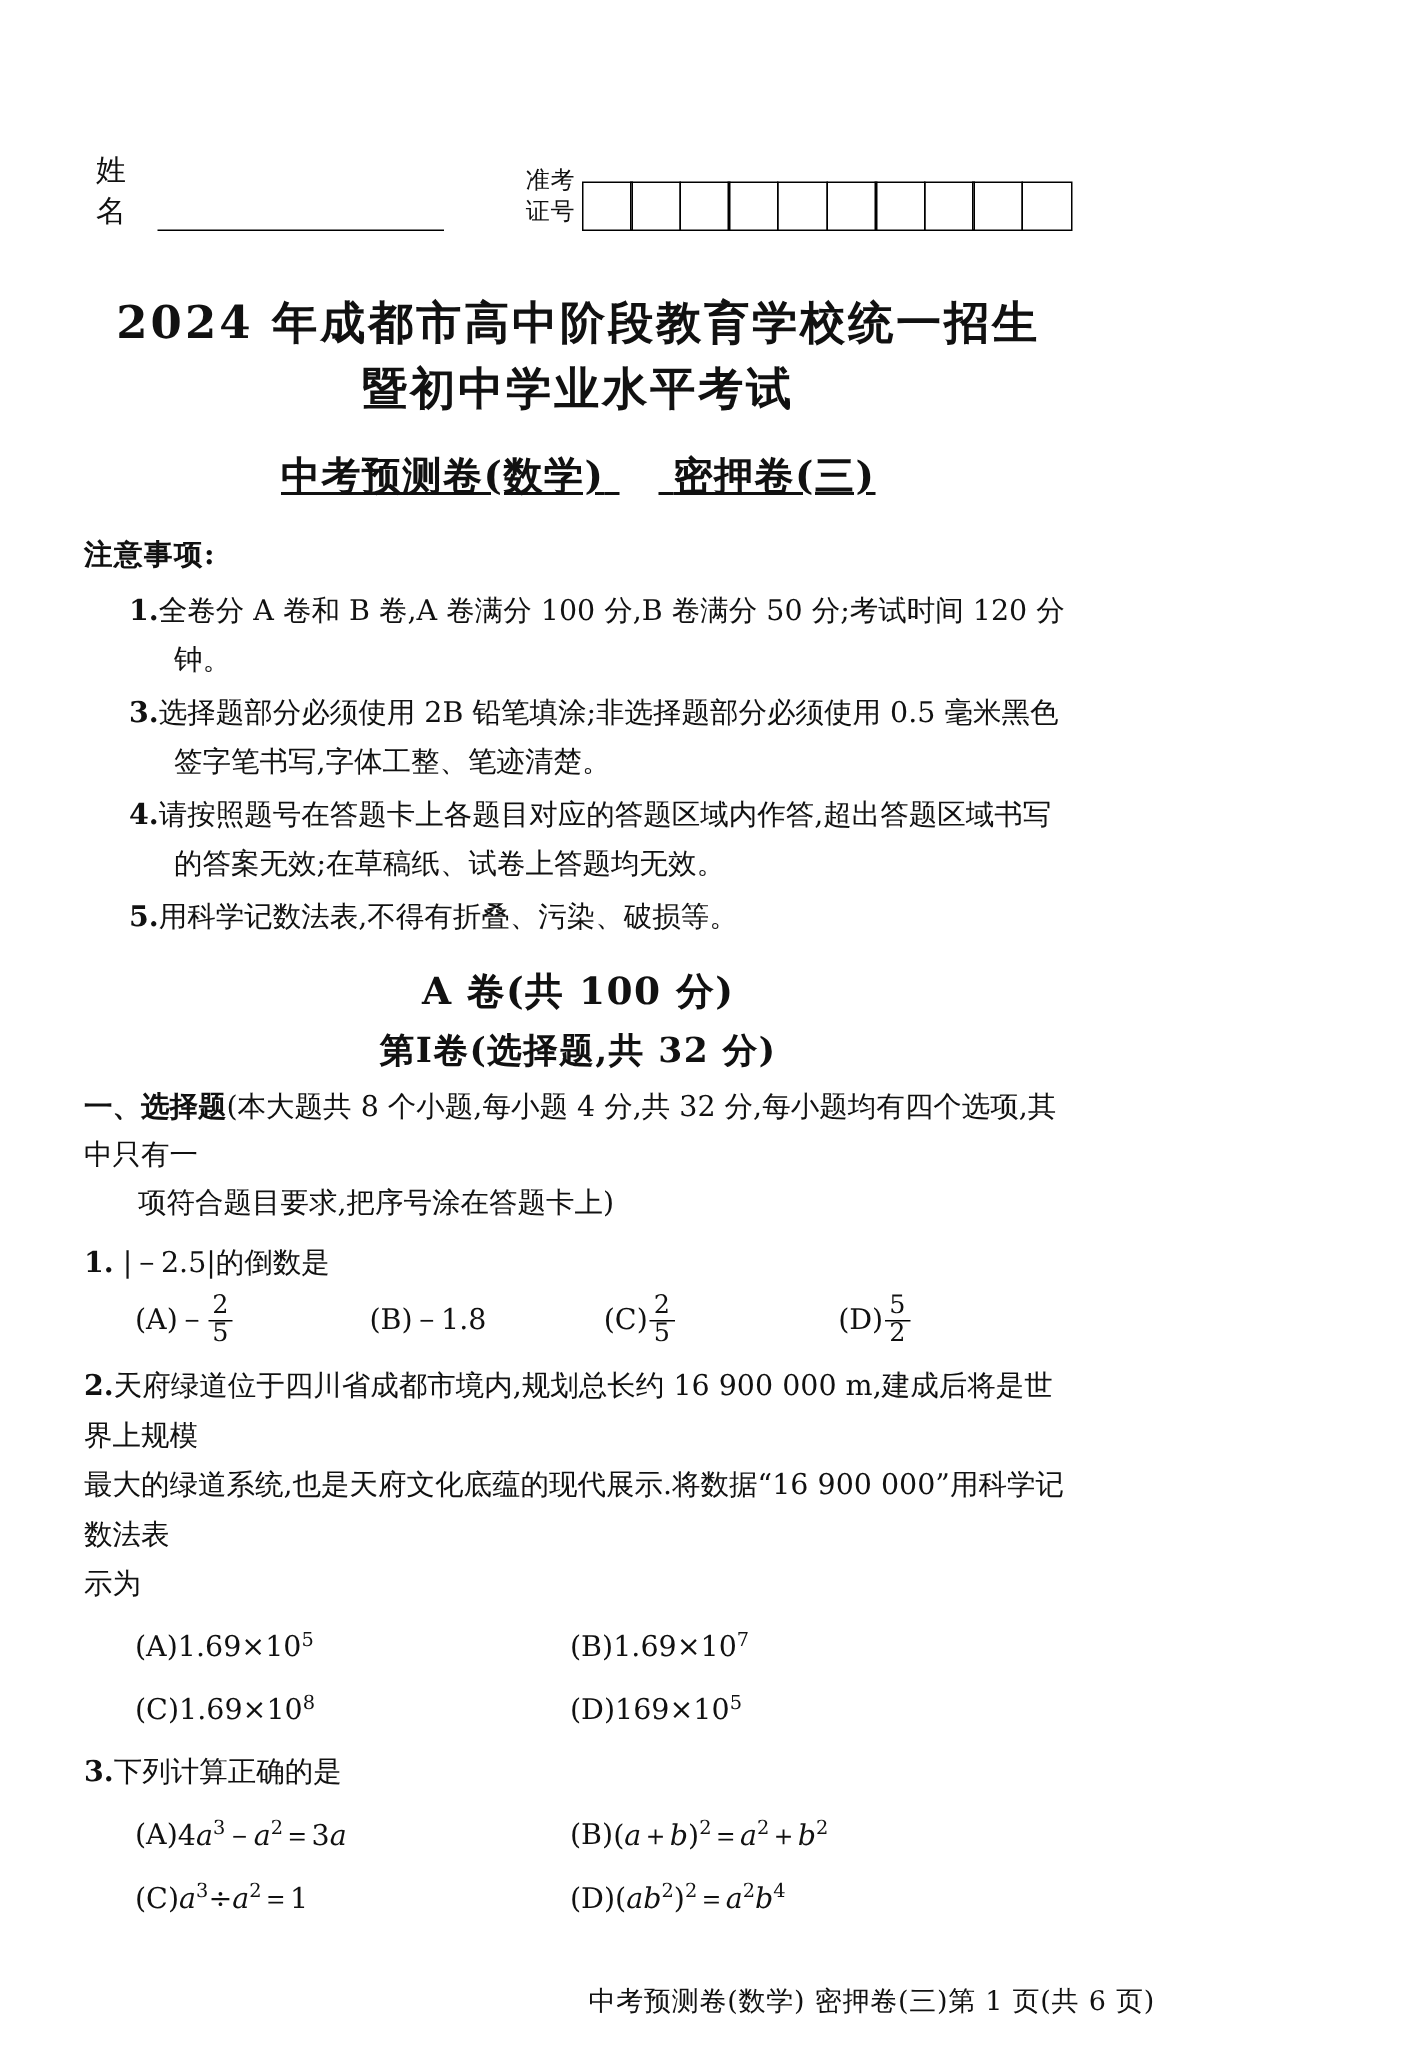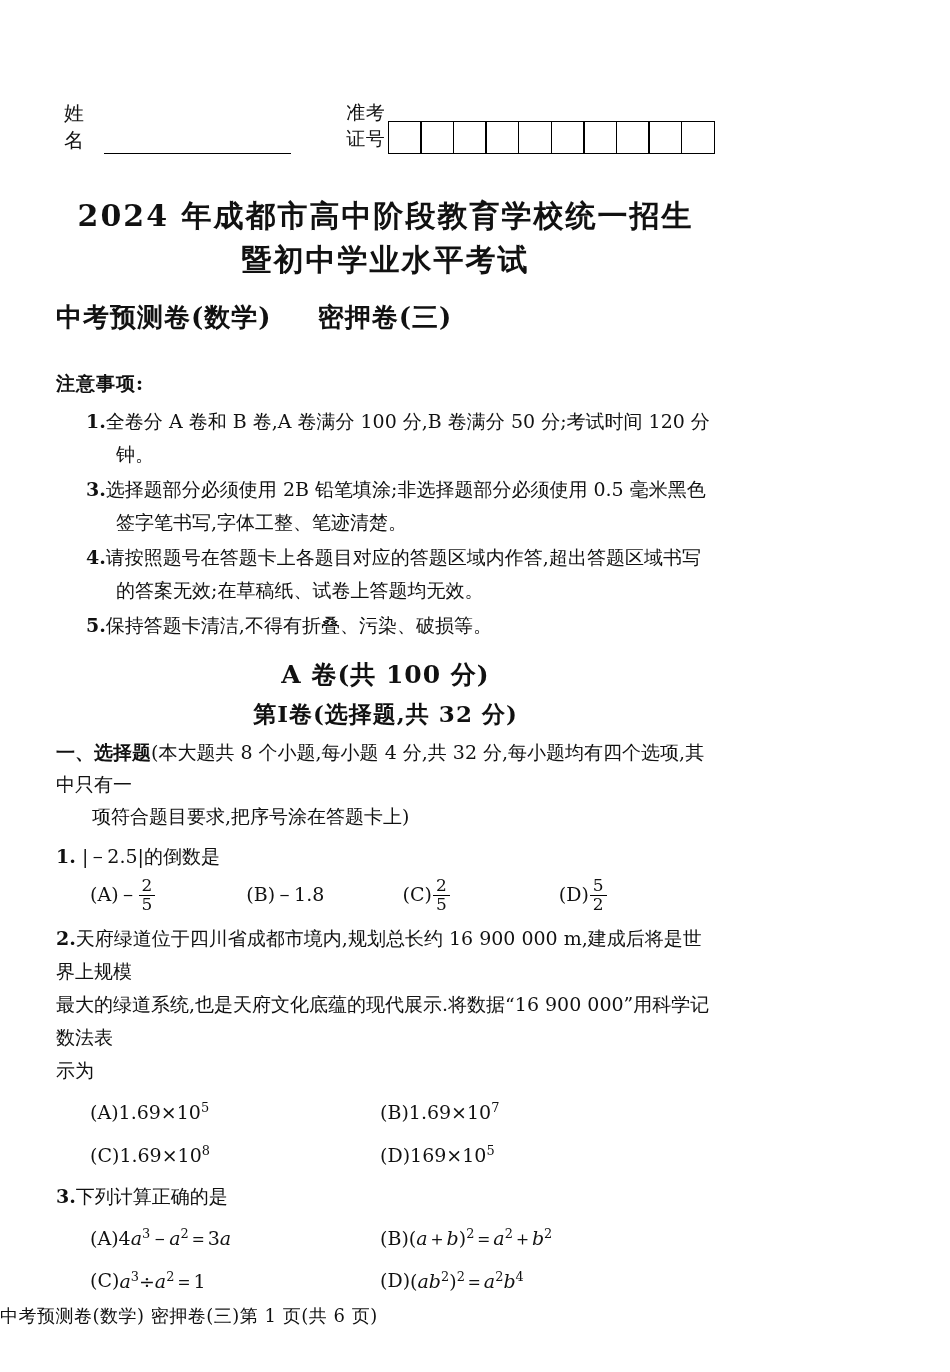--- a/index.html
+++ b/index.html
@@ -39,21 +39,21 @@
     border-bottom: 1.5px solid #000;
     height: 20px;
     margin-left: 2px;
   }
   .admit-wrap {
     display: flex;
     align-items: flex-end;
     margin-left: 55px;
   }
   .admit-label {
-    font-size: 19px;
+    font-size: 16px;
     letter-spacing: 0.5px;
     margin-bottom: 2px;
   }
   .admit-boxes {
     display: flex;
   }
   .admit-boxes .cell {
     width: 34px;
     height: 33px;
     border: 1.4px solid #000;
@@ -65,26 +65,27 @@
   .title1, .title2 {
     text-align: center;
     font-size: 30px;
     font-weight: bold;
     letter-spacing: 2px;
     line-height: 44px;
     font-family: "DejaVu Serif", "Liberation Serif", serif;
   }
   .title2 { margin-bottom: 8px; }
   .subtitle {
-    text-align: left;
+    text-align: center;
     font-size: 26px;
     font-weight: bold;
     letter-spacing: 1px;
     margin-top: 18px;
-    margin-bottom: 36px;
+    margin-bottom: 22px;
+    text-decoration: underline;
   }
   .subtitle .gap { display: inline-block; width: 26px; }
 
   
   .notice-title {
     font-size: 19px;
     font-weight: bold;
     letter-spacing: 1px;
     margin: 4px 0 8px 0;
   }
@@ -164,22 +165,22 @@
   .frac .num { display: block; padding: 0 3px; }
   .frac .den { display: block; border-top: 1.3px solid #000; padding: 0 3px; }
 
   sup { font-size: 0.68em; vertical-align: super; }
 
   
   .footer {
     position: absolute;
     left: 0;
     right: 0;
-    bottom: 44px;
-    text-align: left;
+    bottom: 26px;
+    text-align: right;
     font-size: 18px;
     letter-spacing: 0.5px;
   }
 </style>
 </head>
 <body>
 
 <div class="page">
 
   <div class="hdr">
@@ -208,21 +209,21 @@
     <span>中考预测卷(数学)</span>
     <span class="gap"></span>
     <span>密押卷(三)</span>
   </div>
 
   <div class="notice-title">注意事项:</div>
   <ol class="notice">
     <li><span class="num">1.</span><span>全卷分 A 卷和 B 卷,A 卷满分 100 分,B 卷满分 50 分;考试时间 120 分钟。</span></li>
     <li><span class="num">3.</span><span>选择题部分必须使用 2B 铅笔填涂;非选择题部分必须使用 0.5 毫米黑色签字笔书写,字体工整、笔迹清楚。</span></li>
     <li><span class="num">4.</span><span>请按照题号在答题卡上各题目对应的答题区域内作答,超出答题区域书写的答案无效;在草稿纸、试卷上答题均无效。</span></li>
-    <li><span class="num">5.</span><span>保持答题卡清洁,不得有折叠、污染、破损等。</span></li>
+    <li><span class="num">5.</span><span>用科学记数法表,不得有折叠、污染、破损等。</span></li>
   </ol>
 
   <div class="sec-a">A 卷(共 100 分)</div>
   <div class="sec-1">第Ⅰ卷(选择题,共 32 分)</div>
 
   <div class="q-head">
     <b>一、选择题</b><span>(本大题共 8 个小题,每小题 4 分,共 32 分,每小题均有四个选项,其中只有一</span>
     <span class="indent">项符合题目要求,把序号涂在答题卡上)</span>
   </div>
 

